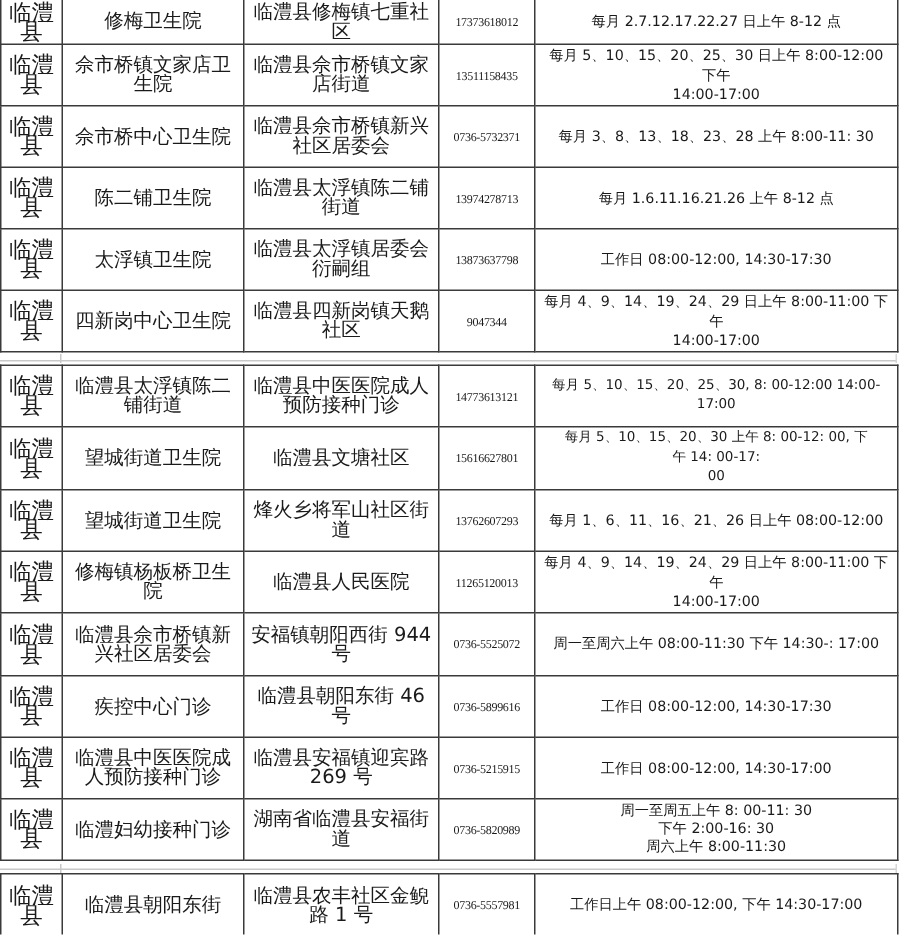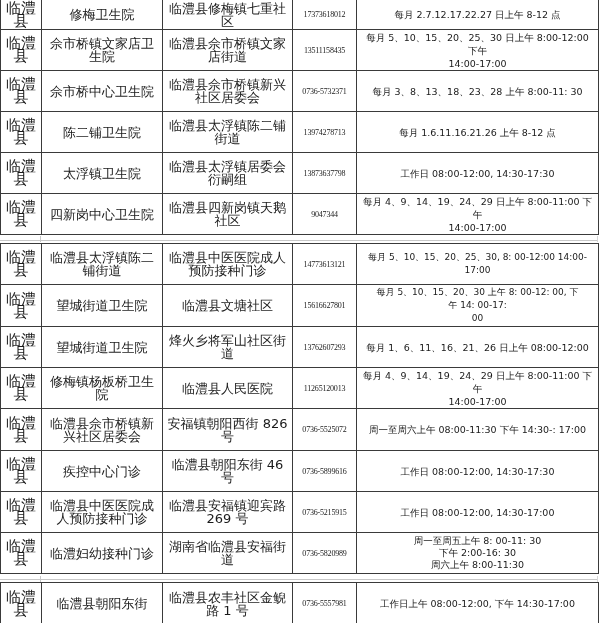--- a/index.html
+++ b/index.html
@@ -143,21 +143,21 @@
         <td class="addr">临澧县人民医院</td>
         <td class="phone">11265120013</td>
         <td class="sched">
             <span class="sched-line">每月 4、9、14、19、24、29 日上午 8:00-11:00 下午</span>
             <span class="sched-line">14:00-17:00</span>
           </td>
       </tr>
       <tr style="height:42px">
         <td class="county">临澧县</td>
         <td class="name">临澧县佘市桥镇新兴社区居委会</td>
-        <td class="addr">安福镇朝阳西街 826 号</td>
+        <td class="addr">安福镇朝阳西街 944 号</td>
         <td class="phone">0736-5525072</td>
         <td class="sched">
             <span class="sched-line">周一至周六上午 08:00-11:30 下午 14:30-: 17:00</span>
           </td>
       </tr>
       <tr style="height:41px">
         <td class="county">临澧县</td>
         <td class="name">疾控中心门诊</td>
         <td class="addr">临澧县朝阳东街 46 号</td>
         <td class="phone">0736-5899616</td>

